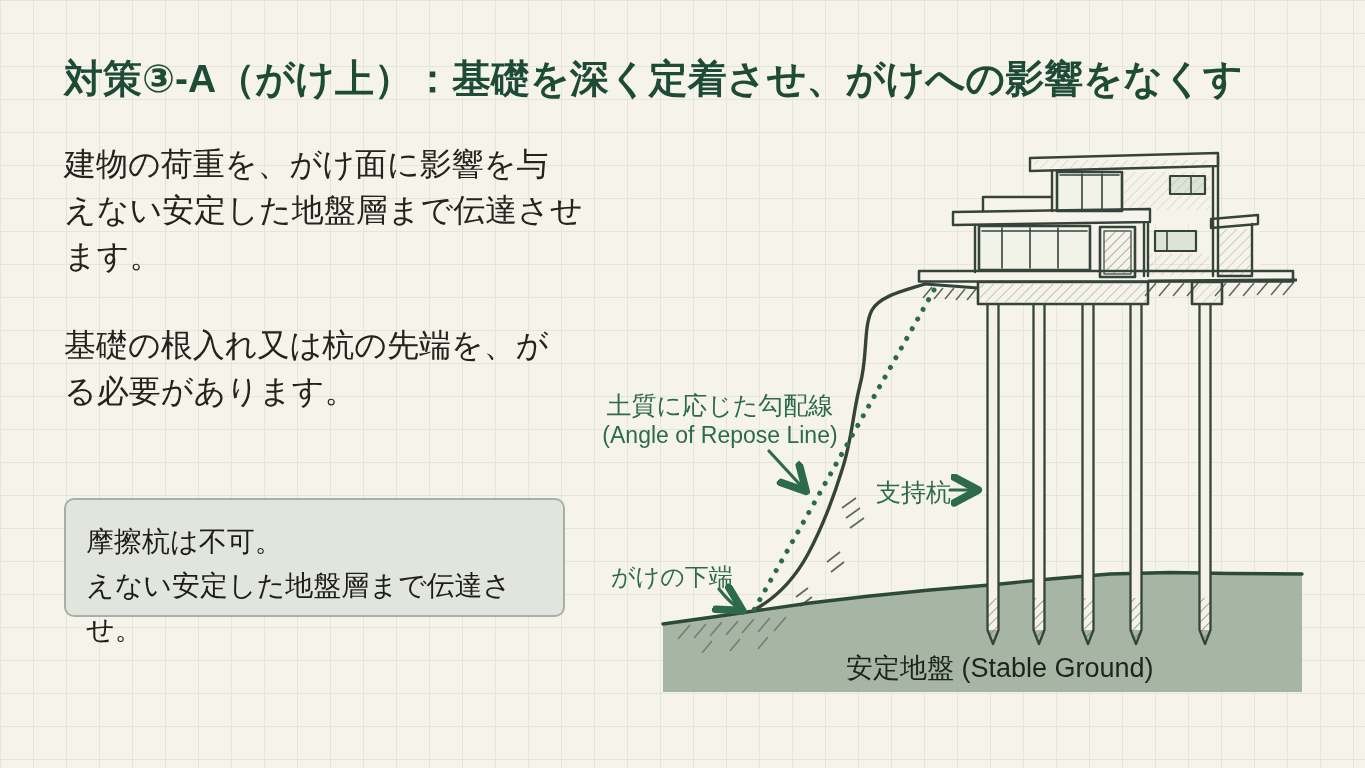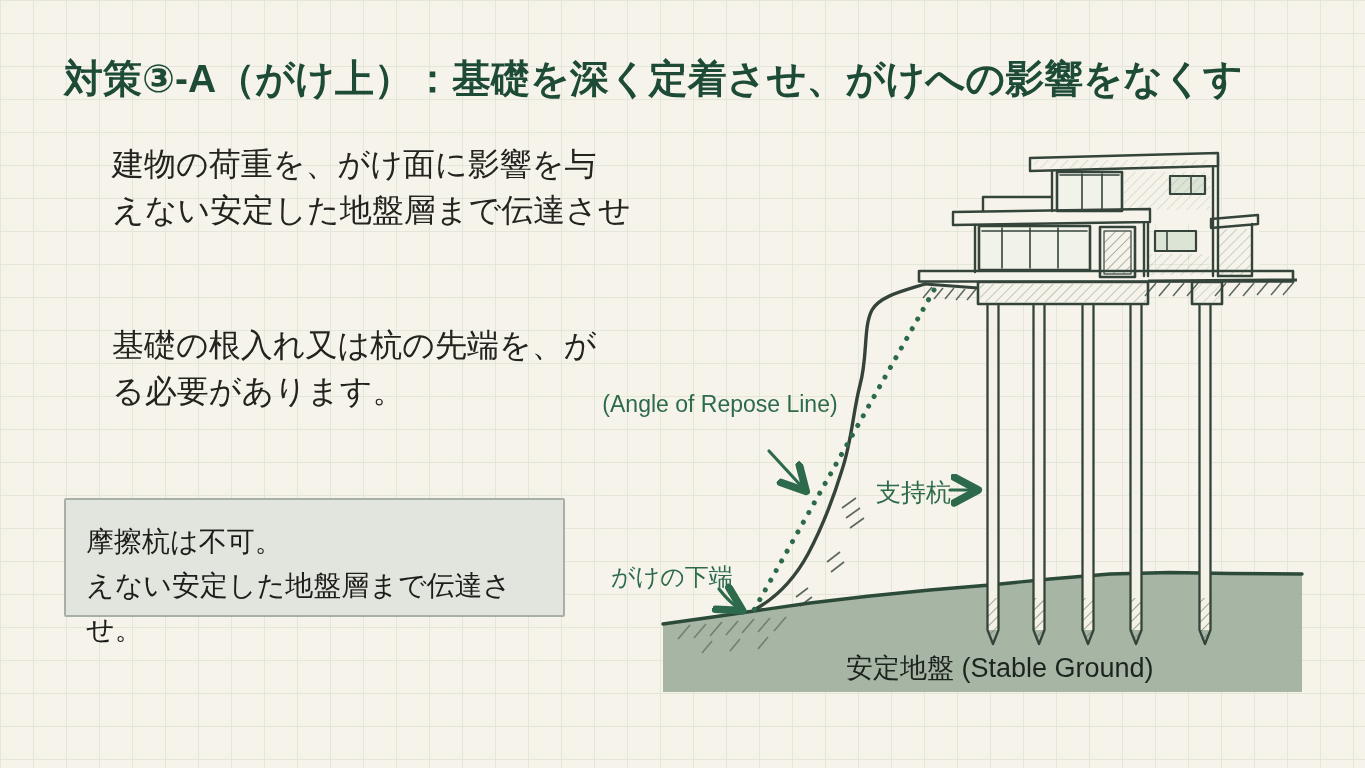--- a/index.html
+++ b/index.html
@@ -11,26 +11,26 @@
     background-image:
       linear-gradient(#e3e6d8 1px, transparent 1px),
       linear-gradient(90deg,#e3e6d8 1px, transparent 1px);
     background-size:33px 33px;
     font-family:"Liberation Sans","DejaVu Sans",sans-serif;
   }
   .title{
     position:absolute;left:64px;top:52px;width:1260px;
     font-size:39px;font-weight:700;color:#1d4b36;letter-spacing:0px;
   }
-  .para{position:absolute;left:64px;color:#23231f;font-size:32px;line-height:46px;margin-left:48px;}
+  .para{position:absolute;left:64px;color:#23231f;font-size:32px;line-height:46px;}
   .p1{top:141px;}
   .p2{top:322px;}
   .note{
     position:absolute;left:64px;top:498px;width:501px;height:119px;
-    background:#e2e5de;border:2px solid #a7b0a5;border-radius:2px;
+    background:#e2e5de;border:2px solid #a7b0a5;border-radius:10px;
     box-sizing:border-box;padding:20px 0 0 20px;
     color:#1d1d19;font-size:28px;line-height:44px;
   }
   .diagram{position:absolute;left:0;top:0;width:1365px;height:768px;}
   .lbl{position:absolute;color:#2d6a4c;white-space:nowrap;text-align:right;}
   .lbl-slope{left:580px;top:390px;width:280px;text-align:center;white-space:normal;}
   .lbl-slope .jp{font-size:25px;line-height:31px;}
   .lbl-slope .en{font-size:23px;line-height:29px;}
   .lbl-pile{left:876px;top:476px;font-size:25px;}
   .lbl-cliffb{left:611px;top:561px;font-size:24px;}
@@ -39,20 +39,21 @@
 </head>
 <body>
 
 <div class="slide">
 
   <div class="title">対策③-A（がけ上）：基礎を深く定着させ、がけへの影響をなくす</div>
 
   <div class="para p1">
     <div>建物の荷重を、がけ面に影響を与</div>
     <div>えない安定した地盤層まで伝達させ</div>
+    <div>ます。</div>
   </div>
 
   <div class="para p2">
     <div>基礎の根入れ又は杭の先端を、が</div>
     <div>る必要があります。</div>
   </div>
 
   <div class="note">
     <div>摩擦杭は不可。</div>
     <div>えない安定した地盤層まで伝達させ。</div>
@@ -168,19 +169,20 @@
     </g>
 
     <g fill="none" stroke="#2d6a4c" stroke-width="3.2" stroke-linecap="round">
       <path d="M769 451 L804 489" marker-end="url(#ah)"></path>
       <path d="M950 490 L975 490" marker-end="url(#ah)"></path>
       <path d="M719 589 Q730 603 740 609" marker-end="url(#ah)"></path>
     </g>
   </svg>
 
   <div class="lbl lbl-slope">
+    <div class="jp">土質に応じた勾配線</div>
     <div class="en">(Angle of Repose Line)</div>
   </div>
   <div class="lbl lbl-pile">支持杭</div>
   <div class="lbl lbl-cliffb">がけの下端</div>
   <div class="lbl lbl-ground">安定地盤 (Stable Ground)</div>
 
 </div>
 
 </body></html>

